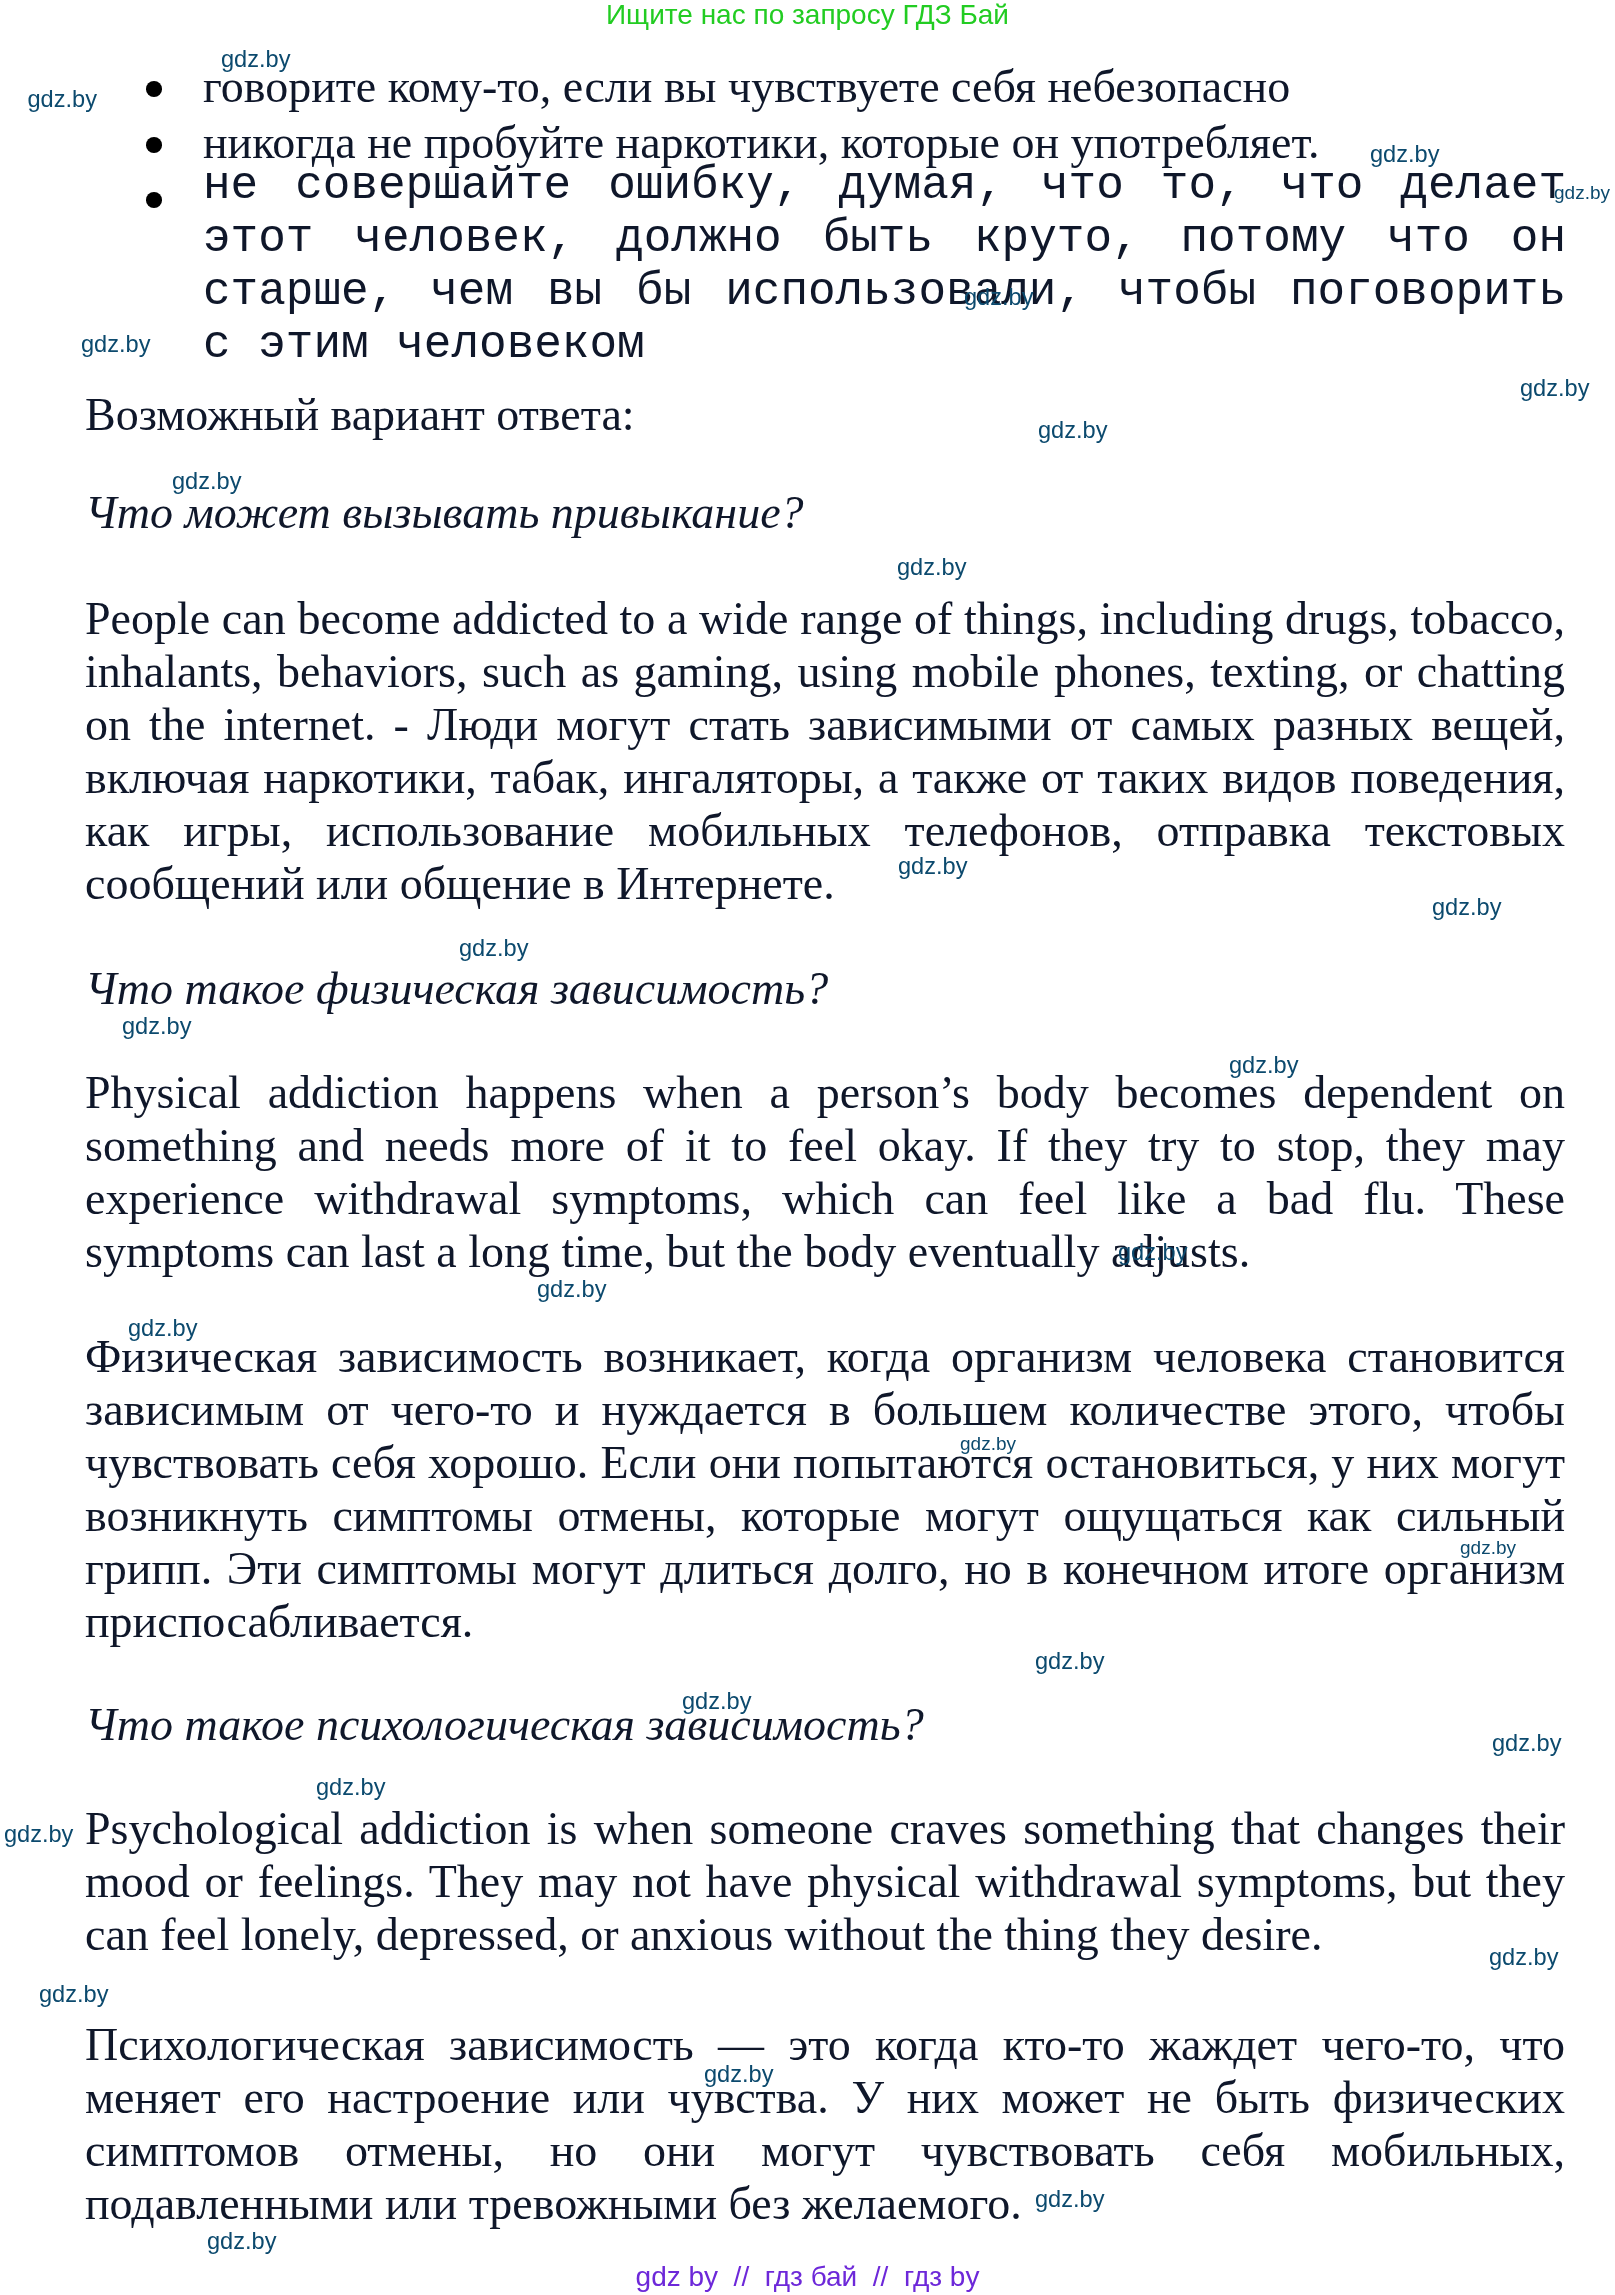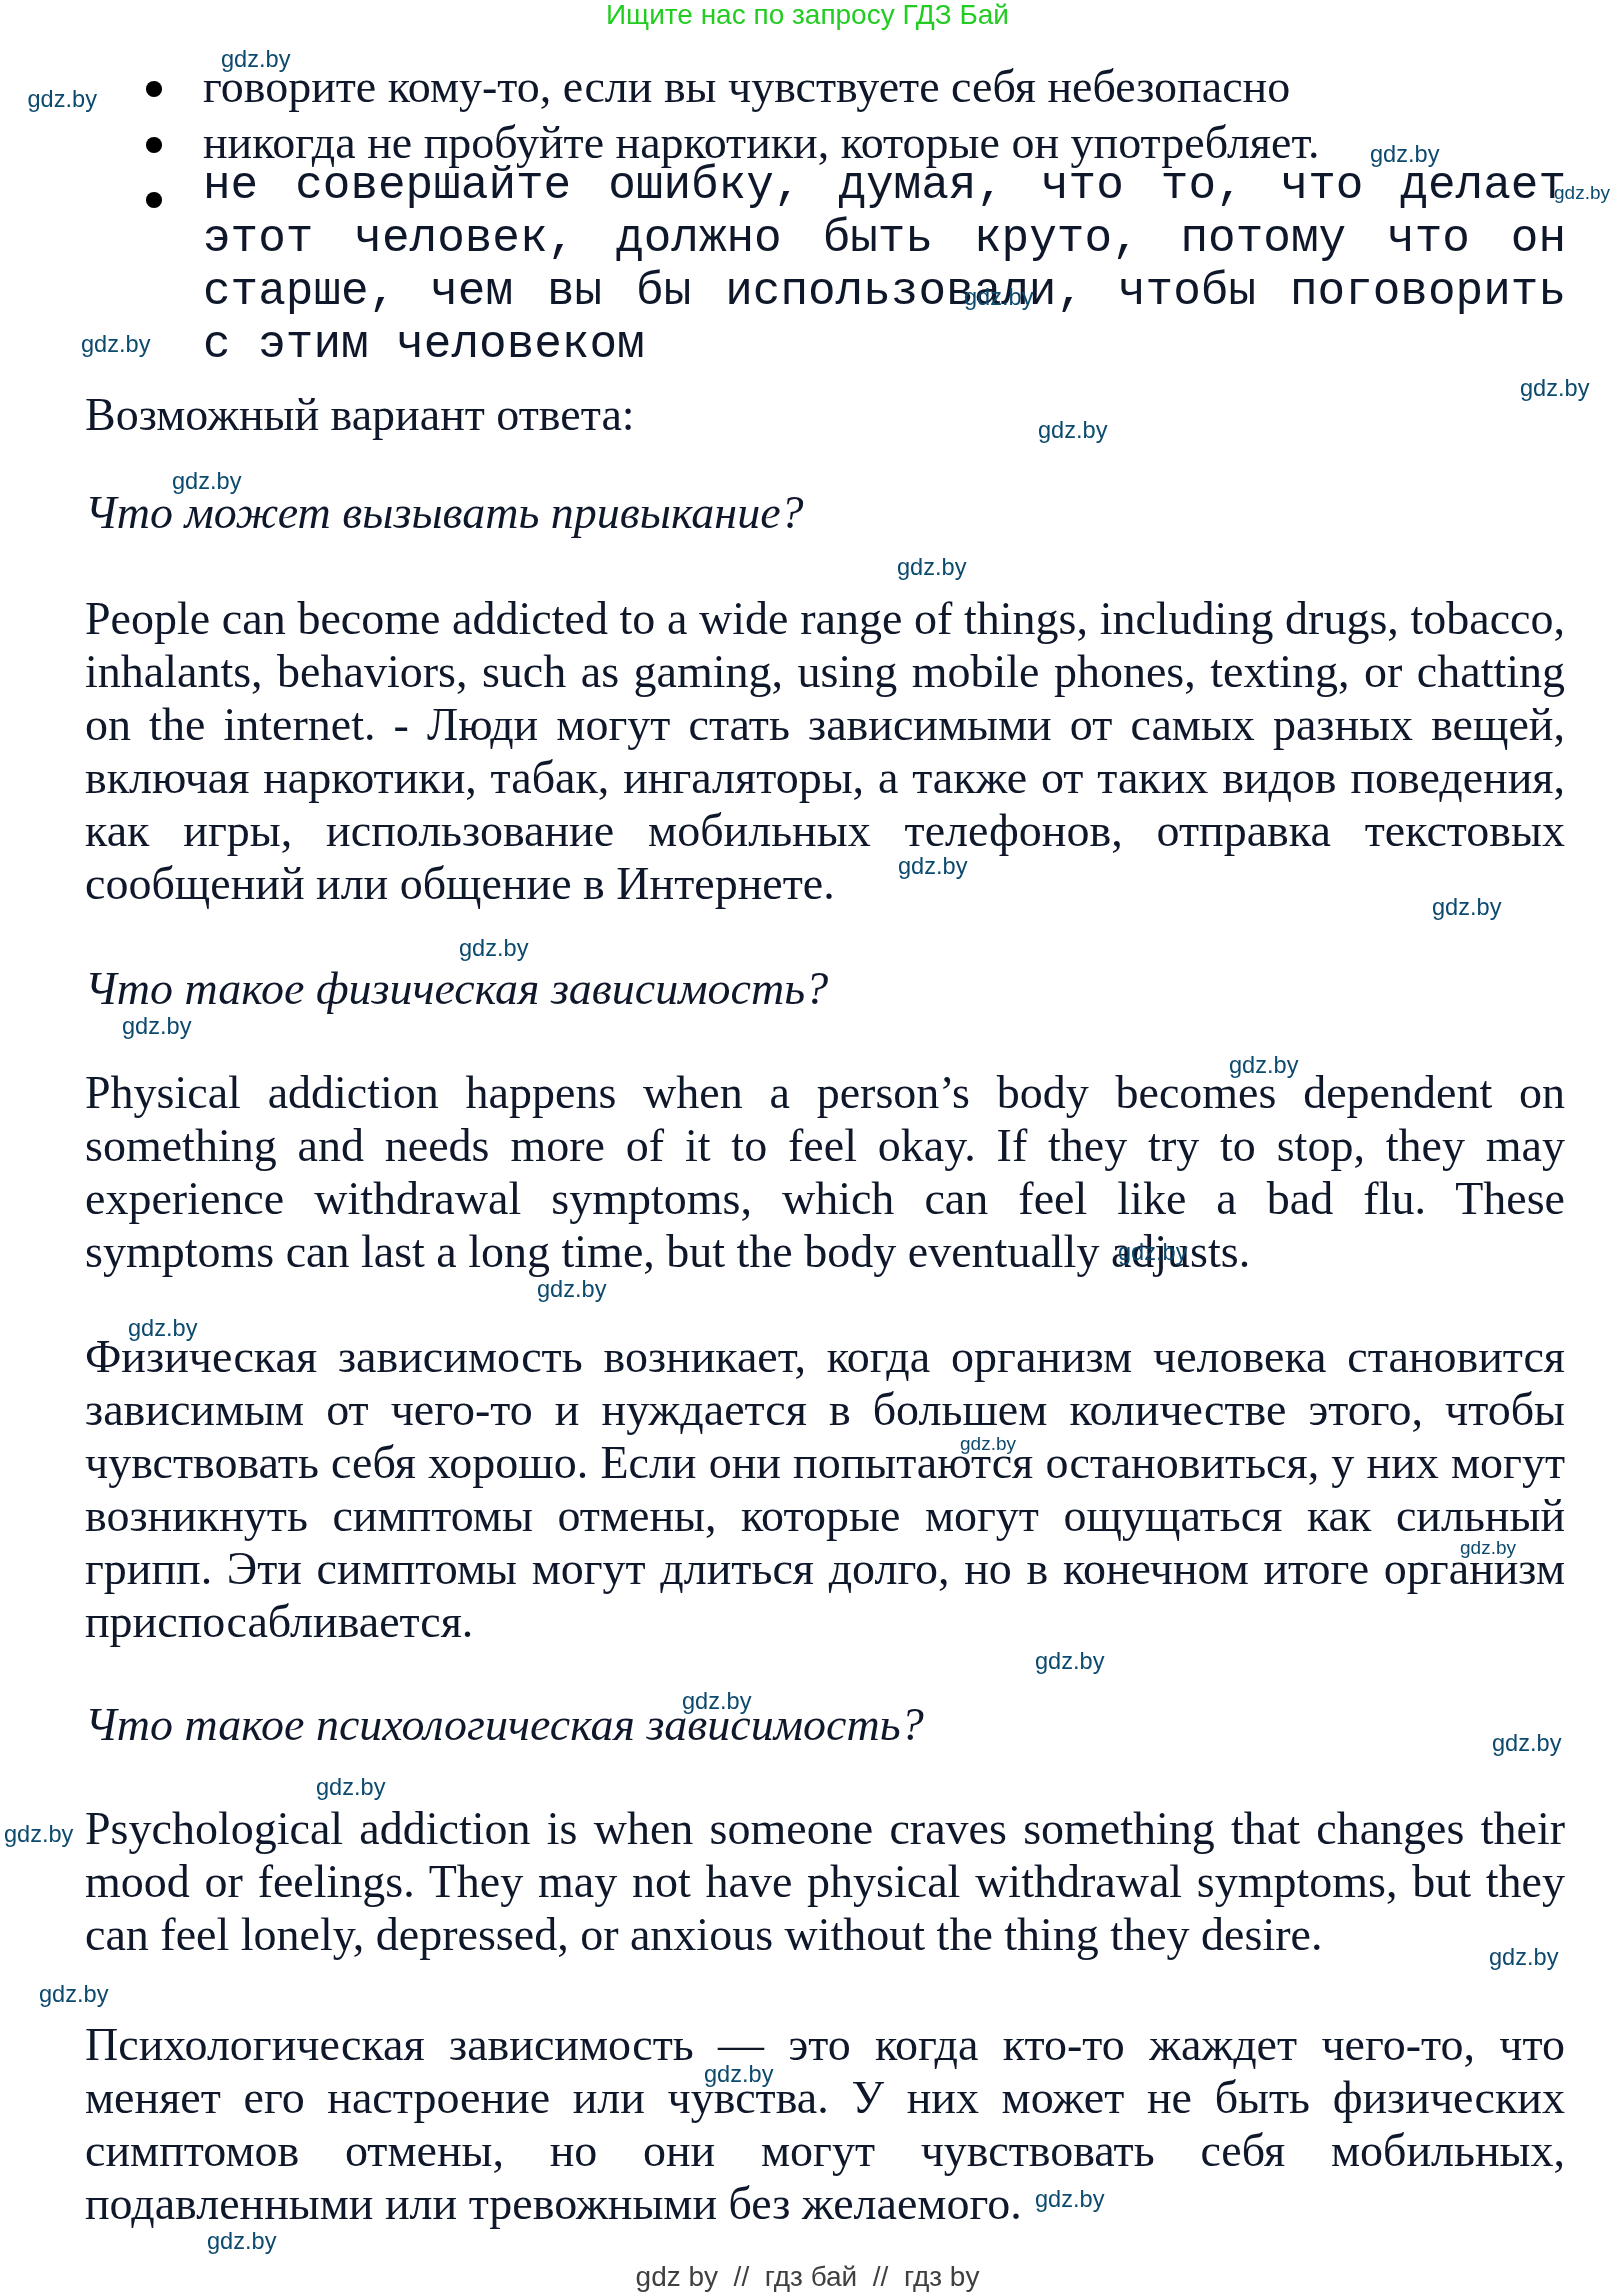--- a/index.html
+++ b/index.html
@@ -5,21 +5,21 @@
   html, body { margin:0; padding:0; background:#ffffff; }
   body { width:1615px; height:2295px; position:relative; overflow:hidden; }
   .banner {
     position:absolute; left:0; width:1615px; top:-3.1px; height:35px;
     text-align:center; font-family:"Liberation Sans", sans-serif;
     font-size:28px; line-height:35px; color:#22cc22; white-space:nowrap;
   }
   .footer {
     position:absolute; left:0; width:1615px; top:2259px; height:35px;
     text-align:center; font-family:"Liberation Sans", sans-serif;
-    font-size:28px; line-height:35px; color:#404040; white-space:pre;
+    font-size:28px; line-height:35px; color:#6d28d9; white-space:pre;
   }
   .txt {
     position:absolute; font-family:"Liberation Serif", serif;
     font-size:46px; line-height:53px; color:#0f172a;
   }
   .just { text-align:justify; text-align-last:left; }
   .body-block { left:85px; width:1480px; }
   .heading { font-weight:normal; font-style:italic; white-space:nowrap; }
   .bullet-dot {
     position:absolute; left:146px; width:15.7px; height:15.7px; border-radius:50%;

